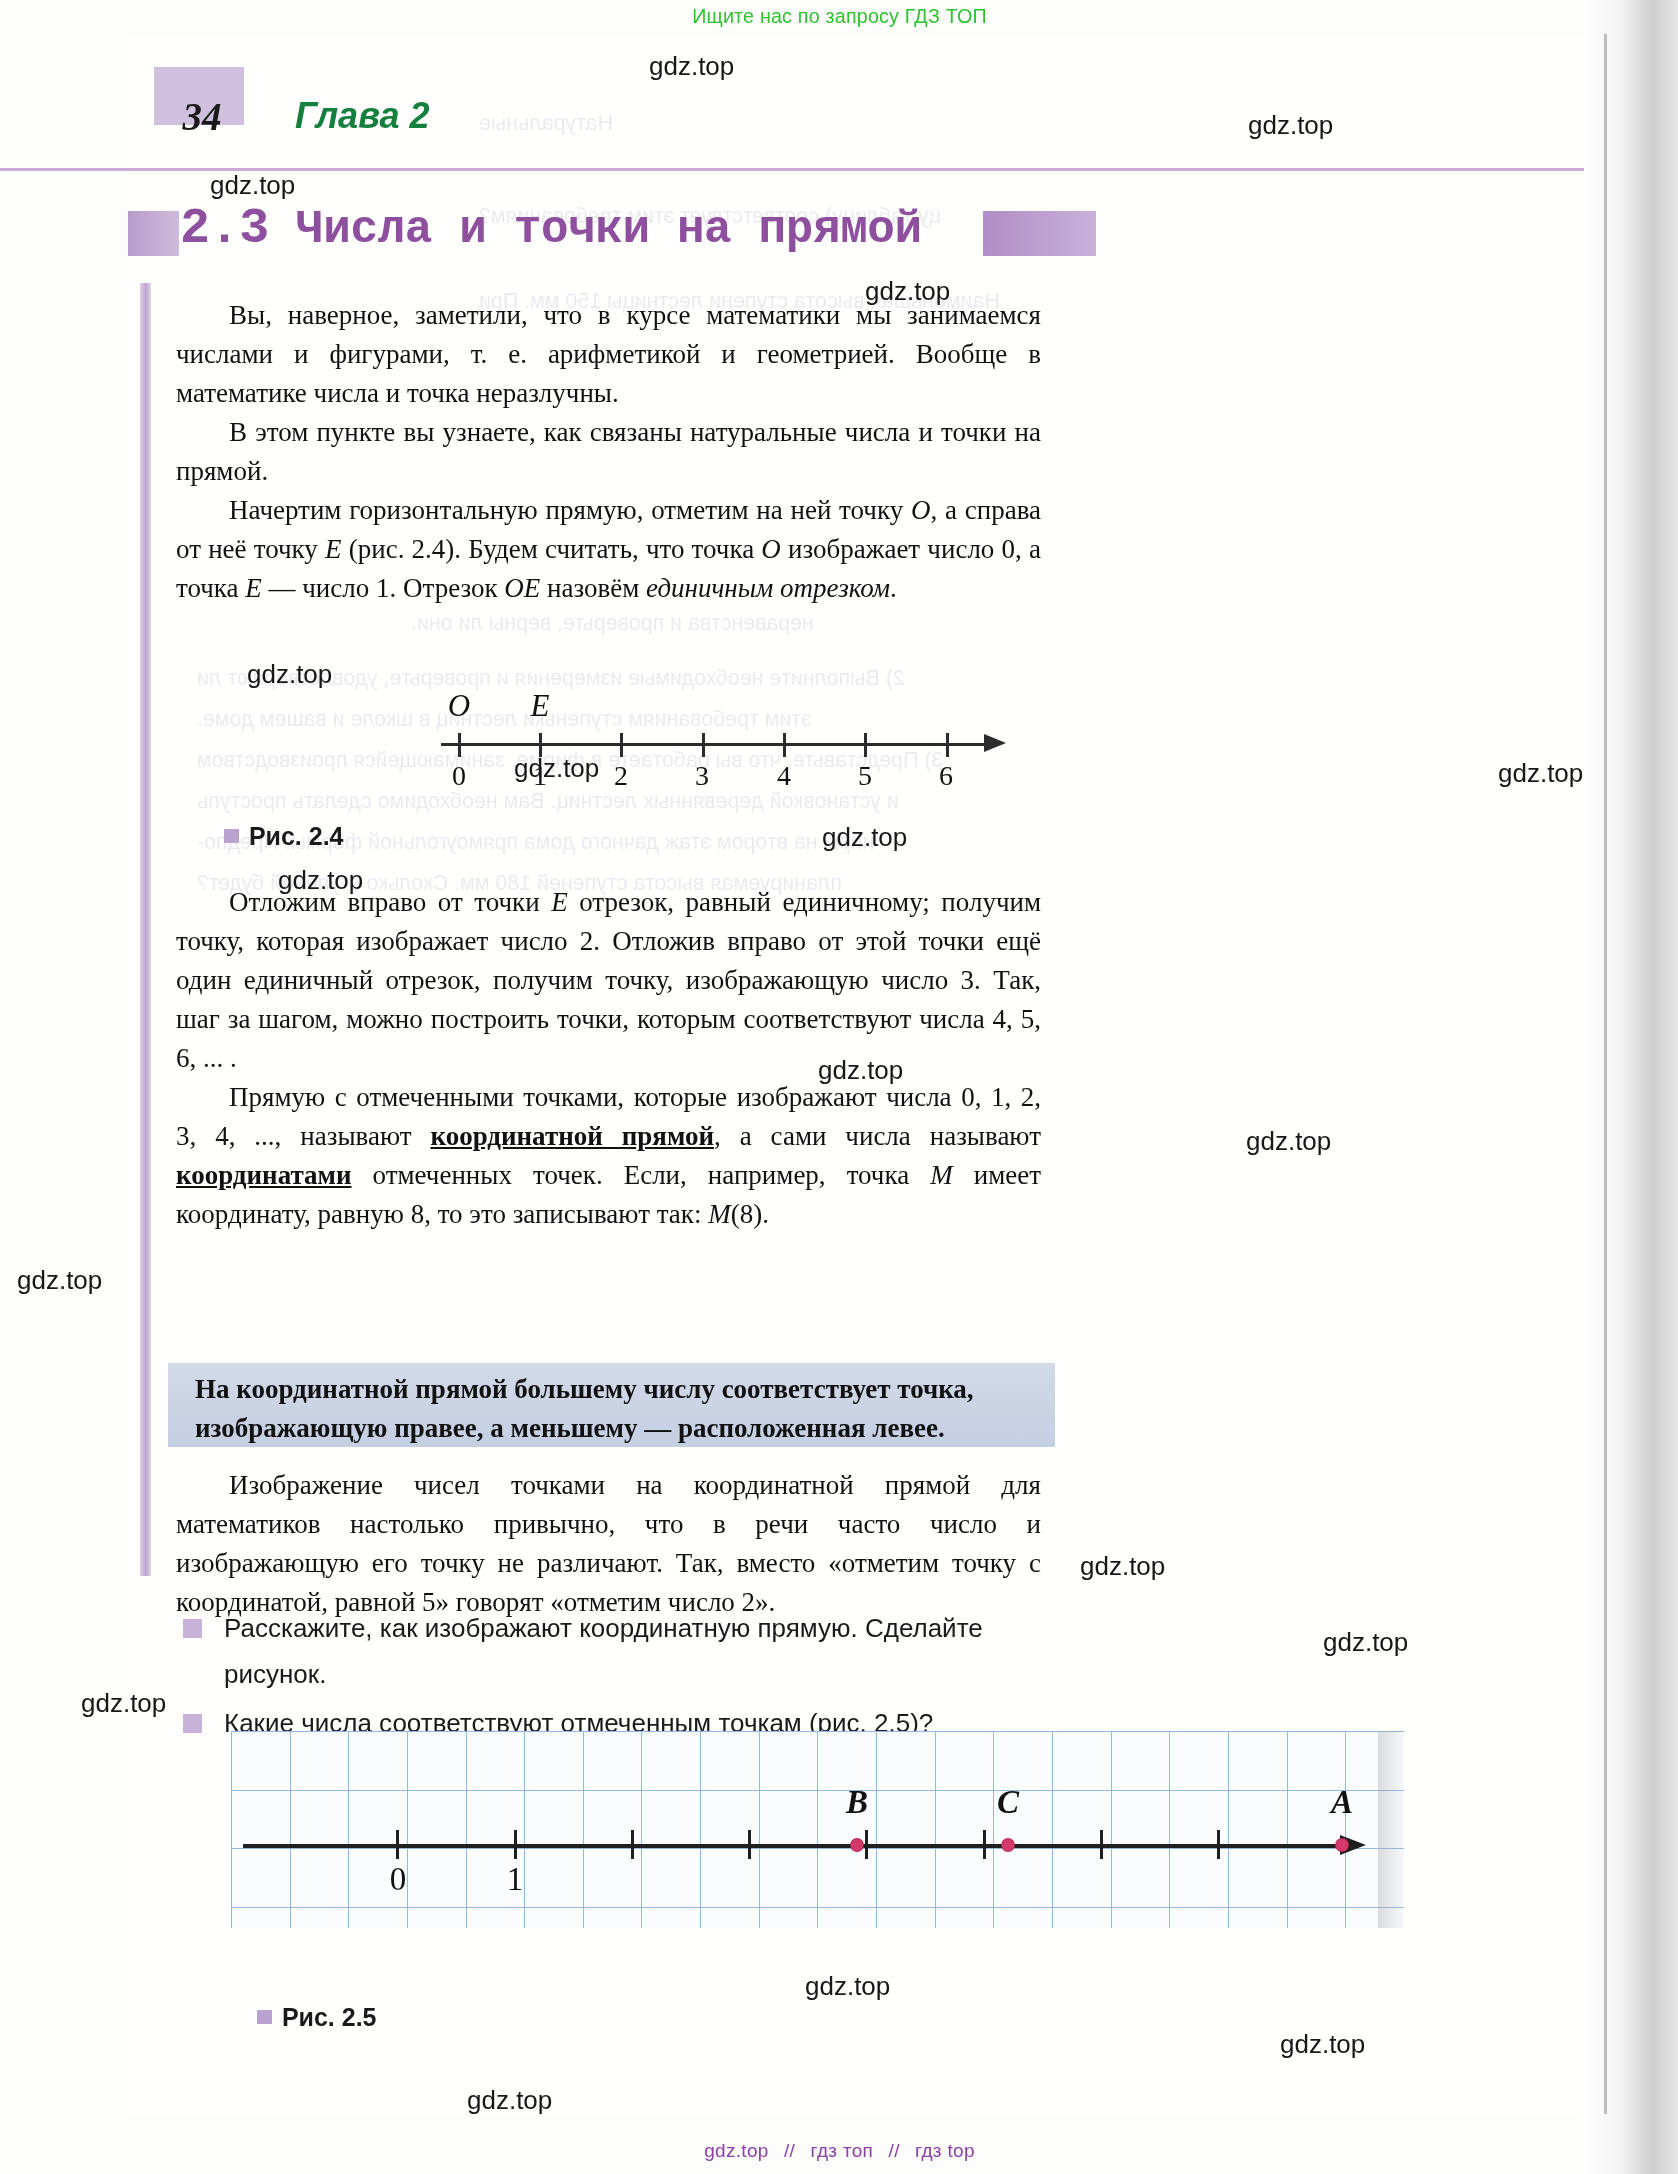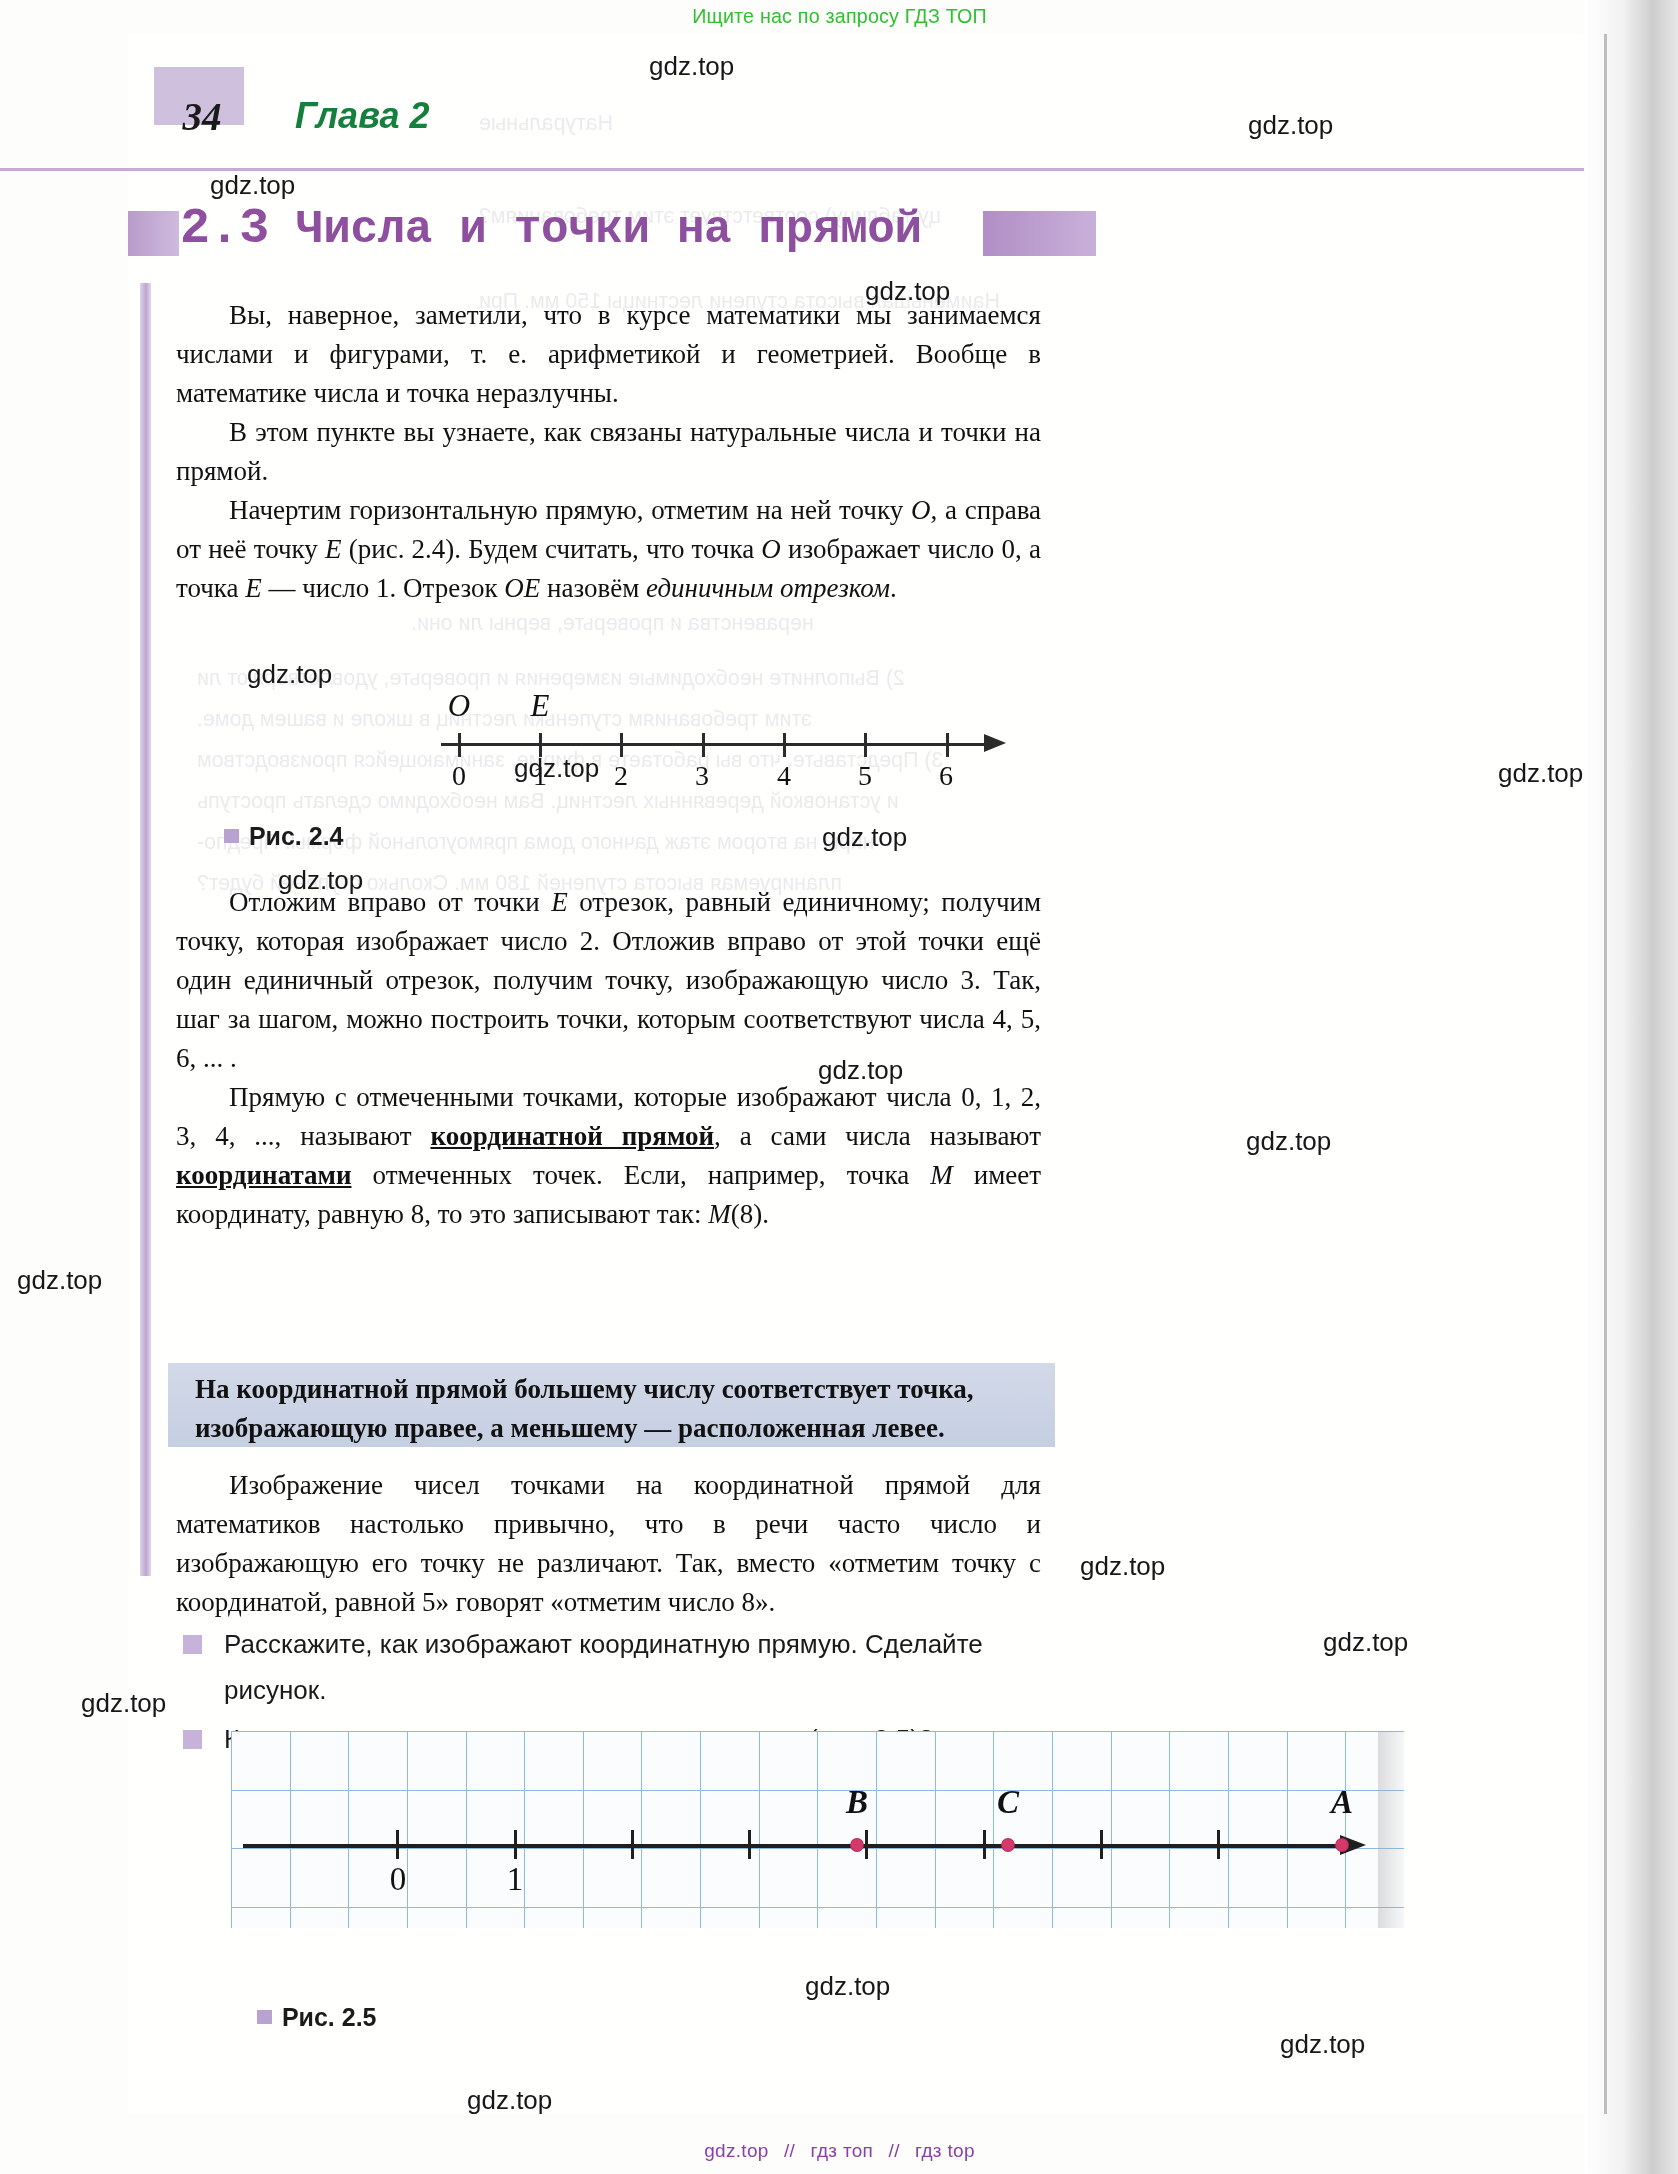--- a/index.html
+++ b/index.html
@@ -134,21 +134,21 @@
   }
   .stmttext{
     position:absolute;left:195px;top:1370px;width:856px;
     font-family:"Liberation Serif", serif;
     font-weight:bold;font-size:27px;line-height:39px;color:#111;
   }
   
   .questions{
     position:absolute;left:176px;top:1605px;width:882px;
     font-family:"Liberation Sans", sans-serif;
-    font-size:26px;line-height:46px;color:#1a1a1a;margin-top:16px;
+    font-size:26px;line-height:46px;color:#1a1a1a;
   }
   .qrow{position:relative;padding-left:48px;margin-bottom:3.4px;}
   .qsq{
     position:absolute;left:6.8px;top:13.7px;width:19px;height:19px;
     background:#c7b2da;
   }
   
   .fig25{
     position:absolute;left:231px;top:1731px;width:1173px;height:197px;
     background:#fbfcfe;
@@ -278,21 +278,21 @@
     <p><span>Прямую с отмеченными точками, которые изображают числа 0, 1, 2, 3, 4, ..., называют </span><span class="bd">координатной прямой</span><span>, а сами числа называют </span><span class="bd">координатами</span><span> отмеченных точек. Если, например, точка </span><span class="it">M</span><span> имеет координату, равную 8, то это записывают так: </span><span class="it">M</span><span>(8).</span></p>
   </div>
 
   <div class="stmtbox"></div>
   <div class="stmttext">
     <div>На координатной прямой большему числу соответствует точка,</div>
     <div>изображающую правее, а меньшему — расположенная левее.</div>
   </div>
 
   <div class="body" style="top:1466px;">
-    <p>Изображение чисел точками на координатной прямой для математиков настолько привычно, что в речи часто число и изображающую его точку не различают. Так, вместо «отметим точку с координатой, равной 5» говорят «отметим число 8».</p>
+    <p>Изображение чисел точками на координатной прямой для математиков настолько привычно, что в речи часто число и изображающую его точку не различают. Так, вместо «отметим точку с координатой, равной 5» говорят «отметим число 2».</p>
   </div>
 
   <div class="questions">
     <div class="qrow">
       <span class="qsq"></span>
       <span>Расскажите, как изображают координатную прямую. Сделайте рисунок.</span>
     </div>
     <div class="qrow">
       <span class="qsq"></span>
       <span>Какие числа соответствуют отмеченным точкам (рис. 2.5)?</span>

